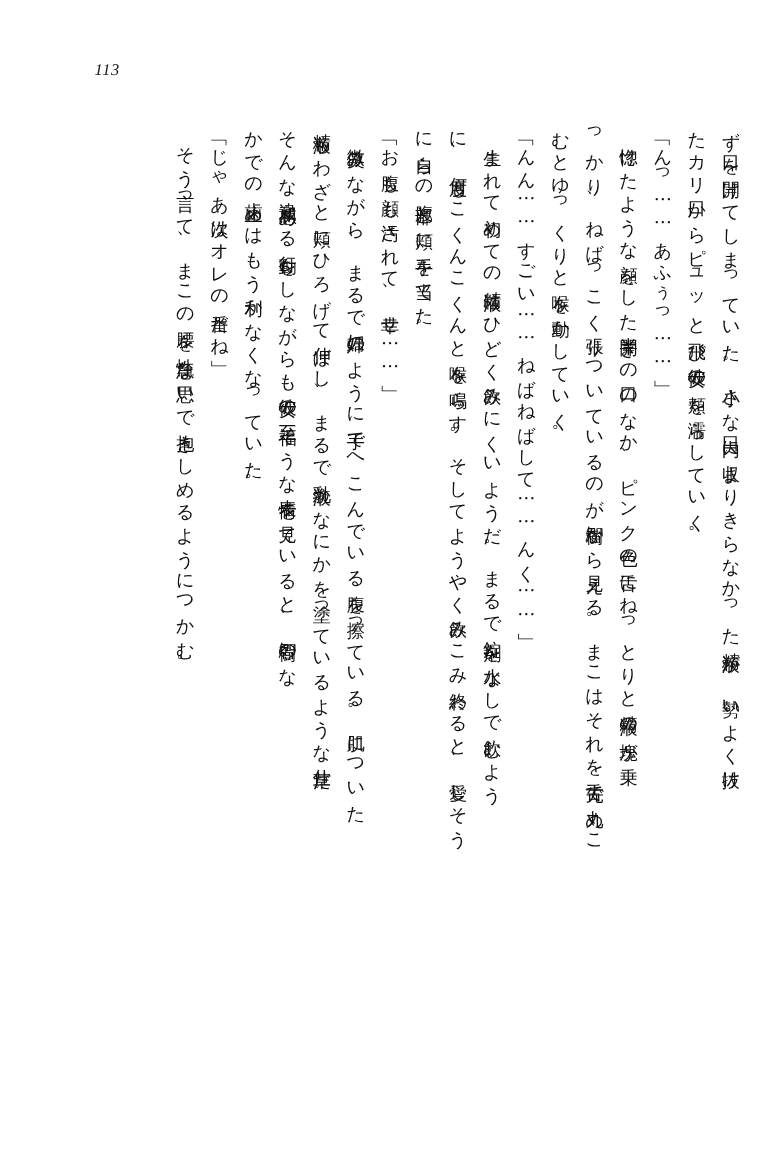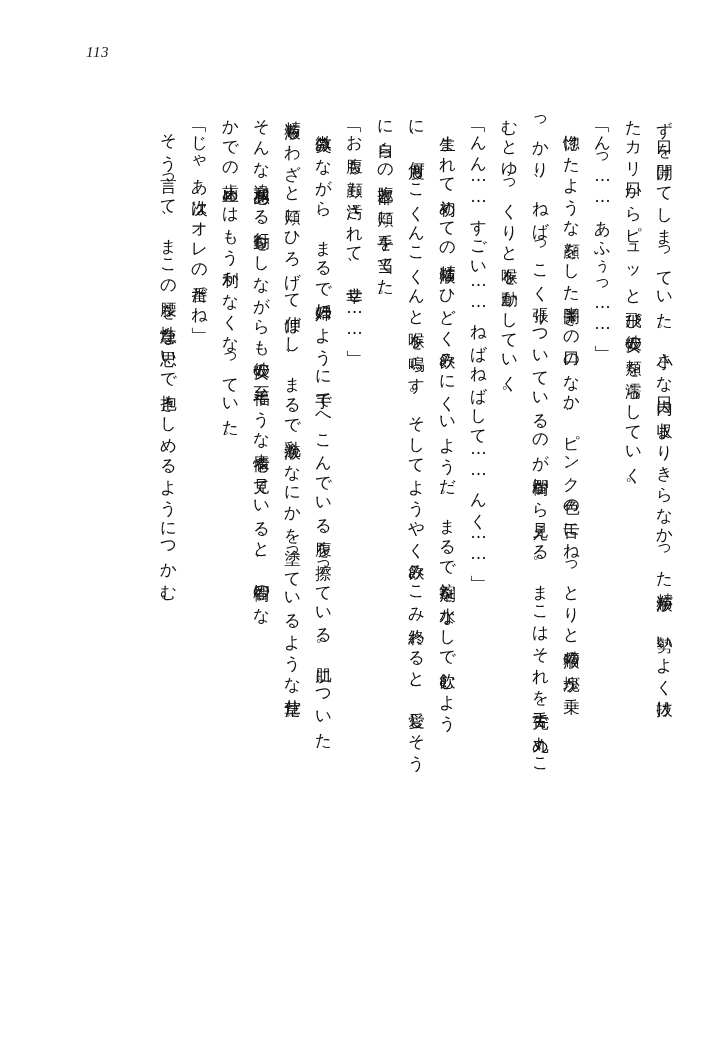--- a/index.html
+++ b/index.html
@@ -14,21 +14,21 @@
     position: relative;
     width: 712px;
     height: 1050px;
     background: #ffffff;
     overflow: hidden;
     box-sizing: border-box;
   }
   
   .page-number {
     position: absolute;
-    top: 44px;
+    top: 56px;
     left: 86px;
     font-family: "Liberation Serif", "DejaVu Serif", serif;
     font-style: italic;
     font-size: 15px;
     color: #1a1a1a;
     letter-spacing: 0.5px;
   }
   
   .text-body {
     position: absolute;

